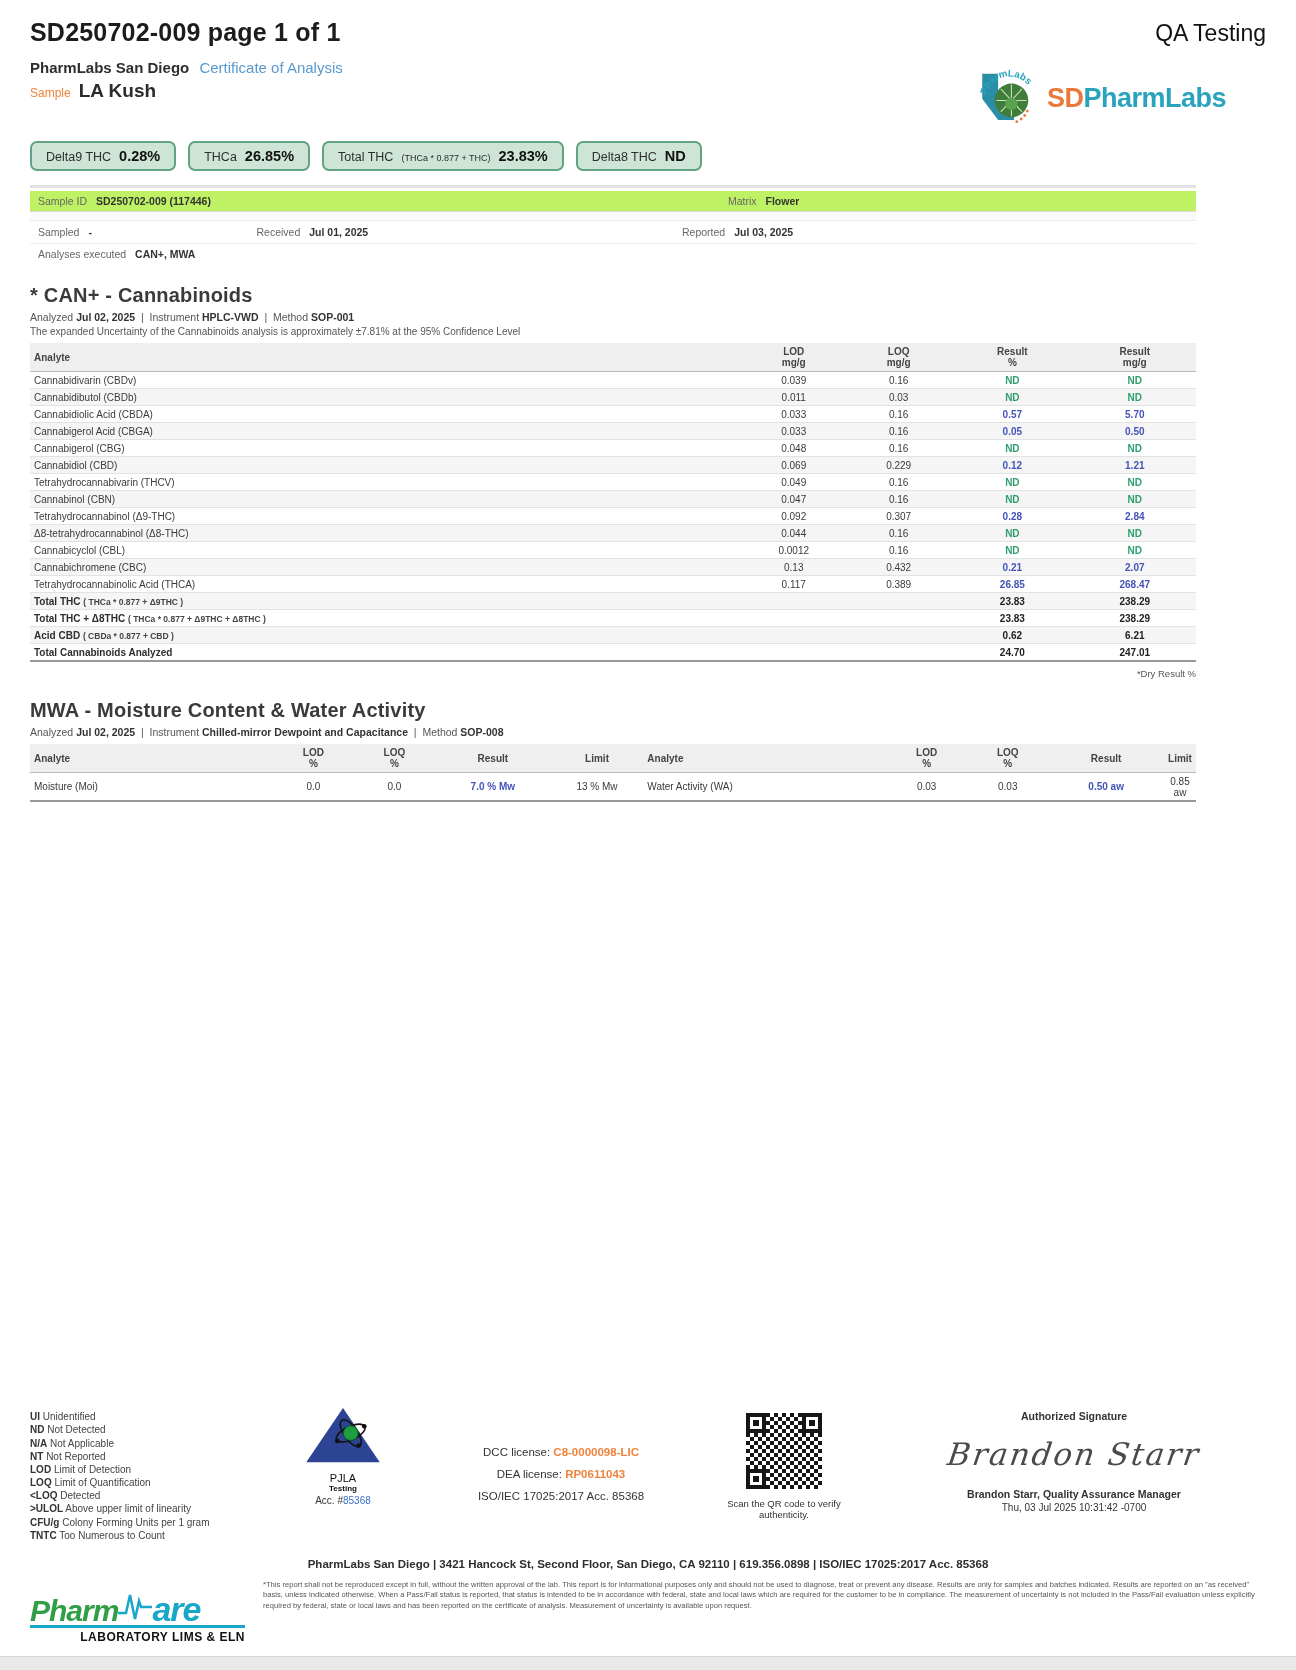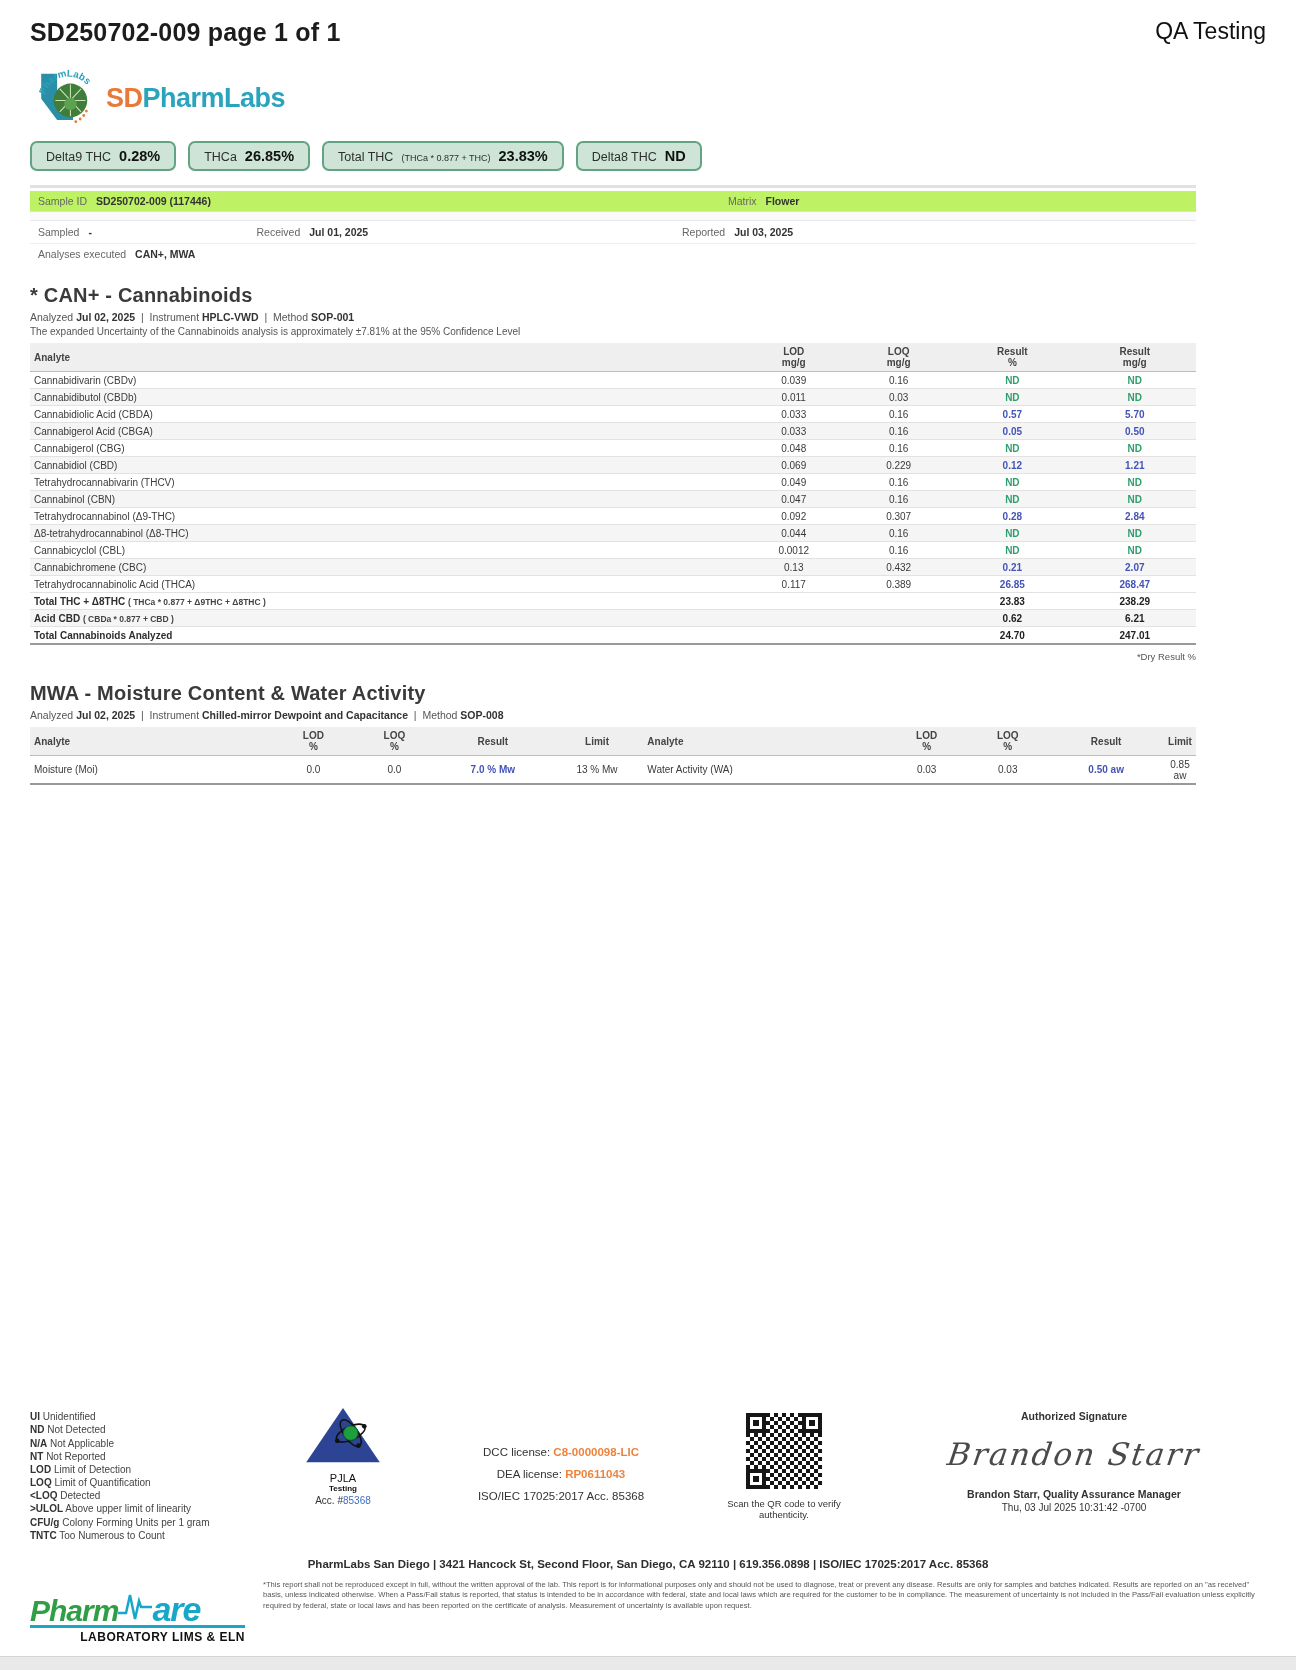--- a/index.html
+++ b/index.html
@@ -5,21 +5,21 @@
   * { margin:0; padding:0; box-sizing:border-box; }
   html,body { background:#fff; }
   body {
     width:1296px; min-height:1670px; position:relative;
     display:flex; flex-direction:column;
     font-family:"Liberation Sans", sans-serif; color:#333;
   }
   .content { padding:14px 30px 0 30px; }
 
   
-  .top-bar { display:flex; justify-content:space-between; align-items:flex-start; padding:4px 0 2px 0;gap:40px; }
+  .top-bar { display:flex; justify-content:space-between; align-items:flex-end; padding:4px 0 2px 0;gap:40px; }
   .doc-title { font-size:25px; font-weight:bold; color:#1c1c1c; letter-spacing:0.2px; }
   .qa-label  { font-size:23px; color:#111; }
 
   .subhead-row { display:flex; justify-content:space-between; align-items:flex-start; margin-top:10px; }
   .lab-line { font-size:15px; }
   .lab-name { font-weight:bold; color:#2e2e2e; }
   .doc-type { color:#5799cf; margin-left:6px; }
 
   .brand { display:flex; align-items:center; gap:4px; margin-right:40px; margin-top:6px; }
   .brand-text { font-size:27px; font-weight:bold; letter-spacing:-0.5px; }
@@ -129,20 +129,30 @@
 <body>
 
 <div class="content">
 
   <div class="top-bar">
     <div class="doc-title">SD250702-009 page 1 of 1</div>
     <div class="qa-label">QA Testing</div>
   </div>
 
   <div class="subhead-row">
+    <div>
+      <div class="lab-line">
+        <span class="lab-name">PharmLabs San Diego</span>
+        <span class="doc-type">Certificate of Analysis</span>
+      </div>
+      <div class="sample-row">
+        <span class="sample-label">Sample</span>
+        <span class="sample-name">LA Kush</span>
+      </div>
+    </div>
     <div class="brand">
       <span>
         <svg width="72" height="62" viewBox="0 0 80 70">
           <defs>
               <path id="arcp" d="M 16 40 A 27 27 0 1 1 70 40"></path>
             </defs>
           <path d="M12,10 L30,10 L30,30 L48,50 L48,62 L30,62 L12,38 Z" fill="#2a8fa6"></path>
           <circle cx="45" cy="40" r="19" fill="#3f7d3a"></circle>
           <path d="M45 22 L45 58 M28 40 L62 40 M33 27 L57 53 M57 27 L33 53" stroke="#cfe3b8" stroke-width="1.2"></path>
           <circle cx="45" cy="44" r="7" fill="#5ca34f"></circle>
@@ -329,20 +339,27 @@
             <td class="num res">2.07</td>
           </tr>
       <tr>
             <td class="name">Tetrahydrocannabinolic Acid (THCA)</td>
             <td class="num">0.117</td>
             <td class="num">0.389</td>
             <td class="num res">26.85</td>
             <td class="num res">268.47</td>
           </tr>
 
+      <tr class="total-row alt">
+            <td class="name"><span>Total THC</span> <span class="formula">( THCa * 0.877 + Δ9THC )</span></td>
+            <td class="num"></td>
+            <td class="num"></td>
+            <td class="num">23.83</td>
+            <td class="num">238.29</td>
+          </tr>
       <tr class="total-row">
             <td class="name"><span>Total THC + Δ8THC</span> <span class="formula">( THCa * 0.877 + Δ9THC + Δ8THC )</span></td>
             <td class="num"></td>
             <td class="num"></td>
             <td class="num">23.83</td>
             <td class="num">238.29</td>
           </tr>
       <tr class="total-row alt">
             <td class="name"><span>Acid CBD</span> <span class="formula">( CBDa * 0.877 + CBD )</span></td>
             <td class="num"></td>

